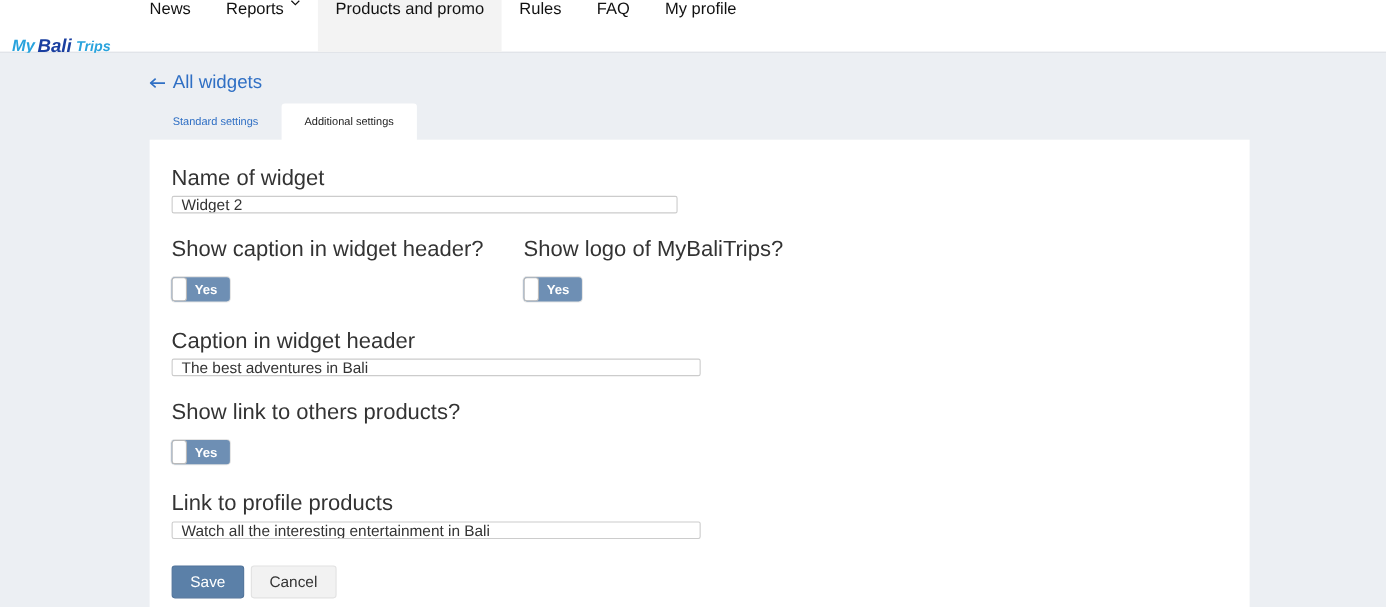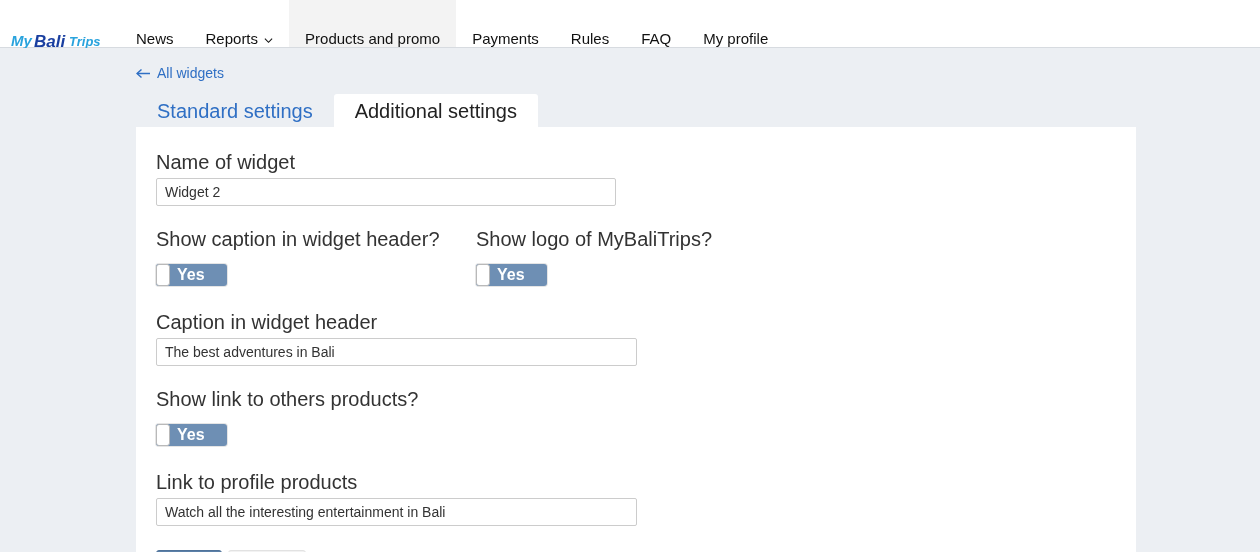--- a/index.html
+++ b/index.html
@@ -39,21 +39,21 @@
   }
   .brand svg { display: block; }
 
   .navlist {
     display: flex;
     align-items: stretch;
     margin-left: 12px;
   }
   .navitem {
     display: flex;
-    align-items: flex-end;
+    align-items: flex-start;
     padding: 0 16px;
     font-size: 15px;
     color: #111111;
     white-space: nowrap;
     cursor: pointer;
     text-decoration: none;
   }
   .navitem.active {
     background: #f3f3f3;
   }
@@ -74,21 +74,21 @@
     left: 0;
     width: 1260px;
     height: 504px;
     background: #eceff3;
   }
 
   .backlink {
     position: absolute;
     left: 136px;
     top: 17px;
-    font-size: 14px;
+    font-size: 17px;
     color: #2f6fc4;
     text-decoration: none;
     cursor: pointer;
     display: flex;
     align-items: center;
     white-space: nowrap;
   }
   .backlink .arrow {
     display: inline-block;
     margin-right: 6px;
@@ -100,21 +100,21 @@
   
   .tabstrip {
     position: absolute;
     left: 136px;
     top: 46px;
     display: flex;
     align-items: flex-end;
   }
   .tab {
     padding: 9px 21px 10px 21px;
-    font-size: 20px;
+    font-size: 10px;
     color: #2f6fc4;
     cursor: pointer;
     white-space: nowrap;
     background: transparent;
     border-radius: 3px 3px 0 0;
     line-height: 17px;
   }
   .tab.active {
     background: #ffffff;
     color: #222222;
@@ -139,21 +139,21 @@
 
   .field-label {
     font-size: 20px;
     color: #333333;
     line-height: 18px;
     margin-bottom: 7px;
   }
   .text-input {
     display: block;
     box-sizing: border-box;
-    height: 28px;
+    height: 16px;
     padding: 3px 8px;
     font-family: "Liberation Sans", sans-serif;
     font-size: 14px;
     color: #333333;
     background: #ffffff;
     border: 1px solid #cccccc;
     border-radius: 2px;
     outline: none;
   }
   .w-name { width: 460px; }
@@ -182,22 +182,22 @@
   .toggle .knob {
     width: 14px;
     background: #ffffff;
     border: 1px solid #b9b9b9;
     border-radius: 3px;
     box-sizing: border-box;
   }
   .toggle .tlabel {
     display: flex;
     align-items: center;
-    padding: 0 22px 0 7px;
-    font-size: 16px;
+    padding: 0 11px 0 7px;
+    font-size: 12px;
     font-weight: bold;
     color: #ffffff;
     text-align: center;
   }
 
   .block { margin-top: 24px; }
 
   
   .buttons {
     margin-top: 24px;
@@ -250,23 +250,20 @@
     <a class="navitem">
       <span>Reports</span>
       <span class="caret">
         <svg width="9" height="9" viewBox="0 0 10 10">
           <path d="M1 3 L5 7 L9 3" fill="none" stroke="#111111" stroke-width="1.2"></path>
         </svg>
       </span>
     </a>
     <a class="navitem active">
       <span>Products and promo</span>
-    </a>
-    <a class="navitem">
-      <span>Payments</span>
     </a>
     <a class="navitem">
       <span>Rules</span>
     </a>
     <a class="navitem">
       <span>FAQ</span>
     </a>
     <a class="navitem">
       <span>My profile</span>
     </a>

